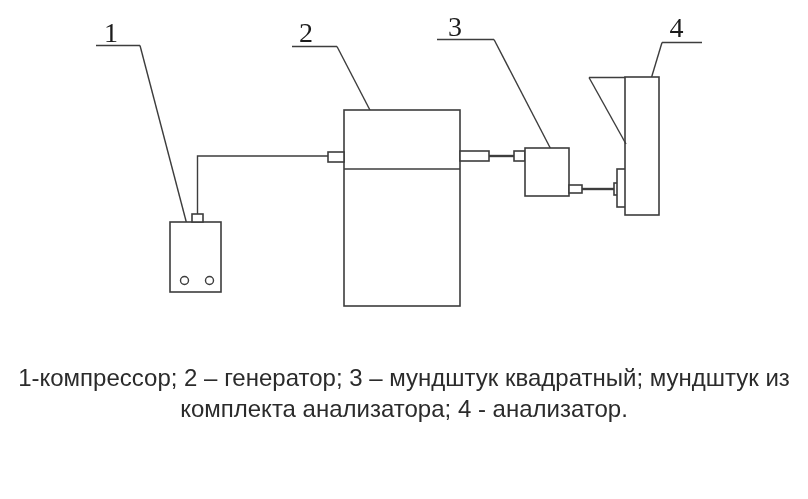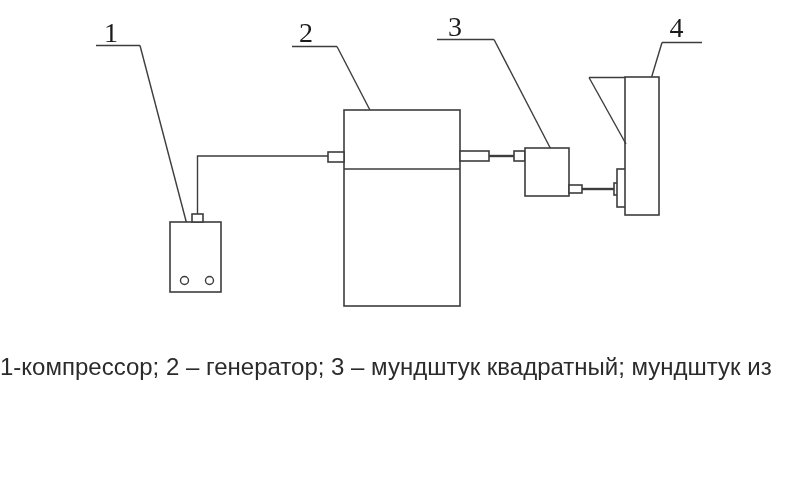--- a/index.html
+++ b/index.html
@@ -23,21 +23,22 @@
   .thick{stroke:var(--line);stroke-width:2.4;fill:none;}
   .num{
     font-family:"Liberation Serif","DejaVu Serif",serif;
     font-size:28px;
     fill:var(--label);
     text-anchor:middle;
   }
   .caption{
     position:absolute;
     left:0;right:0;
-    top:351px;
+    top:362px;
+    text-align:center;
     font-size:24px;
     line-height:31px;
     color:var(--caption);
   }
   .caption div{white-space:nowrap;}
 </style>
 </head>
 <body>
 
 <div class="page">
@@ -99,15 +100,16 @@
     <g>
       <rect class="box" x="625" y="77" width="34" height="138"></rect>
       <line class="ln" x1="589" y1="77.5" x2="625" y2="77.5"></line>
       <line class="ln" x1="589" y1="77.5" x2="626" y2="144"></line>
     </g>
 
   </svg>
 
   <div class="caption">
     <div>1-компрессор; 2 – генератор; 3 – мундштук квадратный; мундштук из</div>
+    <div>комплекта анализатора; 4 - анализатор.</div>
   </div>
 
 </div>
 
 </body></html>

